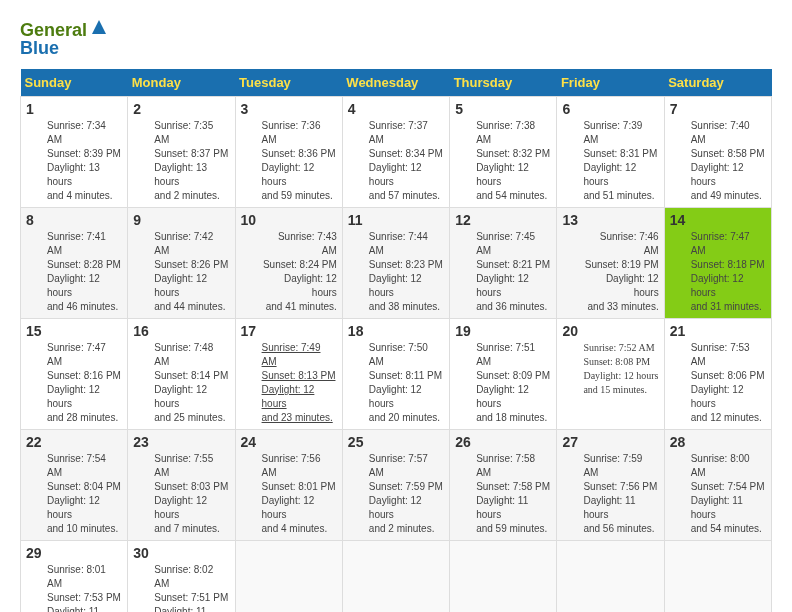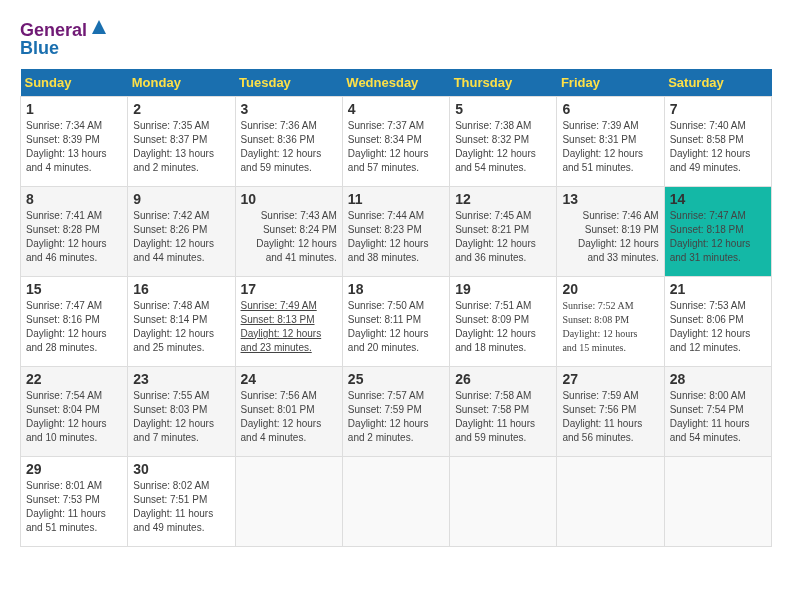--- a/index.html
+++ b/index.html
@@ -20,21 +20,21 @@
       display: flex;
       align-items: center;
     }
     .logo-text {
       font-size: 18px;
       font-weight: bold;
       color: #333;
       line-height: 1.2;
     }
     .logo-text span {
-      color: #701a75;
+      color: #4d7c0f;
     }
     .title-block {
       text-align: right;
     }
     .month-title {
       font-size: 32px;
       font-weight: bold;
       color: #333;
     }
     .location {
@@ -71,20 +71,21 @@
       font-size: 14px;
       font-weight: bold;
       color: #333;
       display: block;
       margin-bottom: 2px;
     }
     .day-info {
       font-size: 10px;
       color: #444;
       line-height: 1.4;
+      margin-left: 21px;
     }
     .empty-cell {
       background-color: #f9f9f9 !important;
     }
   </style>
 </head>
 <body>
 
 <div class="header">
   <div class="logo">
@@ -204,21 +205,21 @@
 Daylight: 12 hours
 and 36 minutes.</div>
         </td>
         <td style="background-color: rgb(245, 245, 245);">
           <span class="day-num">13</span>
           <div class="day-info" style="white-space: pre-line; text-align: right;">Sunrise: 7:46 AM
 Sunset: 8:19 PM
 Daylight: 12 hours
 and 33 minutes.</div>
         </td>
-        <td style="background-color: #14b8a6;">
+        <td style="background-color: #84cc16;">
           <span class="day-num">14</span>
           <div class="day-info" style="white-space: pre-line;">Sunrise: 7:47 AM
 Sunset: 8:18 PM
 Daylight: 12 hours
 and 31 minutes.</div>
         </td>
       </tr>
       <tr>
         <td style="background-color: rgb(255, 255, 255);">
           <span class="day-num">15</span>

